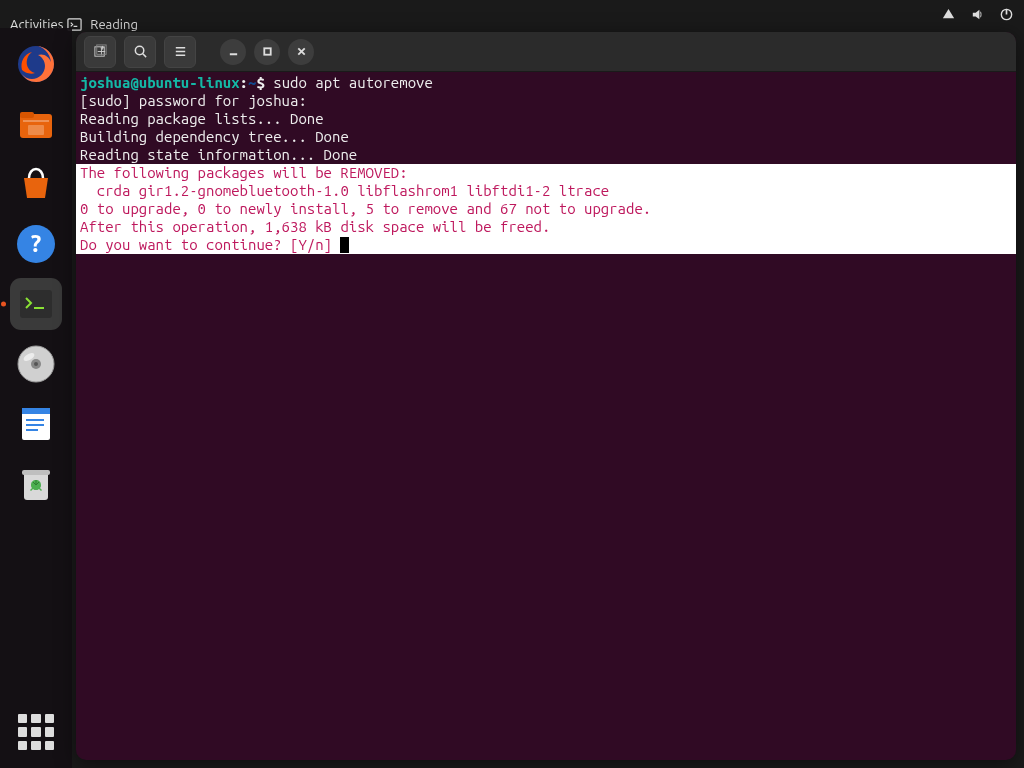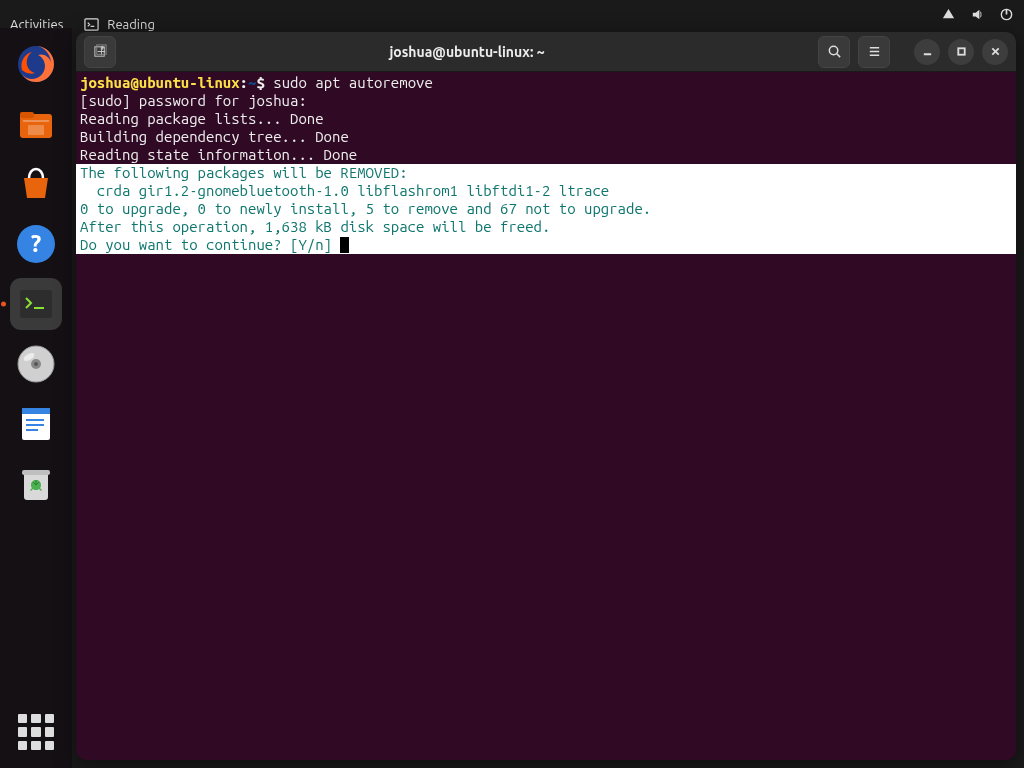--- a/index.html
+++ b/index.html
@@ -4,21 +4,21 @@
 <style>
   * { margin: 0; padding: 0; box-sizing: border-box; }
   html, body { width: 1024px; height: 768px; overflow: hidden; font-family: Ubuntu, sans-serif; background: #1a1a1a; }
   
   
   .topbar {
     height: 28px; background: #1a1a1a; color: #ddd;
     display: flex; align-items: center; font-size: 13px;
     padding: 0 10px; justify-content: space-between;
   }
-  .topbar-left { display: flex; align-items: center; gap: 21px; margin-top: 20px; }
+  .topbar-left { display: flex; align-items: center; gap: 4px; margin-top: 20px; }
   .topbar-app { display: flex; align-items: center; gap: 8px; }
   .topbar-center { position: absolute; left: 50%; transform: translateX(-50%); display: flex; gap: 10px; margin-top: 44px; }
   .topbar-right { display: flex; align-items: center; gap: 14px; }
   .topbar svg { width: 15px; height: 15px; fill: #ddd; }
   
   
   .dock {
     position: absolute; left: 0; top: 28px; bottom: 0; width: 72px;
     background: rgba(20,15,20,0.92);
     display: flex; flex-direction: column; align-items: center;
@@ -65,24 +65,24 @@
   }
   .win-ctrl svg { width: 11px; height: 11px; stroke: #ddd; fill: none; stroke-width: 2; }
   
   .terminal-body {
     flex: 1; padding: 2px 0 0 0;
     font-family: "Ubuntu Mono", "DejaVu Sans Mono", monospace;
     font-size: 15px; line-height: 18px; color: #eee;
     white-space: pre;
   }
   .term-line { padding: 0 4px; }
-  .prompt-user { color: #fde047; font-weight: bold; }
+  .prompt-user { color: #14b8a6; font-weight: bold; }
   .prompt-colon { color: #eee; font-weight: bold; }
   .prompt-path { color: #12488b; font-weight: bold; }
-  .highlighted { background: #fff; color: #0f766e; display: block; padding: 0 4px; }
+  .highlighted { background: #fff; color: #be185d; display: block; padding: 0 4px; }
   .cursor {
     display: inline-block; width: 9px; height: 16px; background: #000; vertical-align: text-bottom;
   }
 </style>
 </head>
 <body>
 
 <div class="topbar">
   <div class="topbar-left">
     <span>Activities</span>
@@ -191,21 +191,20 @@
   <div class="titlebar">
     <div class="tb-btn">
       <svg viewBox="0 0 16 16">
           <rect x="2" y="3" width="10" height="10" fill="none" stroke="#ccc"></rect>
           <line x1="9" y1="4" x2="9" y2="12" stroke="#ccc"></line>
           <line x1="5" y1="8" x2="13" y2="8" stroke="#ccc"></line>
           <rect x="4" y="1" width="10" height="10" fill="none" stroke="#888" stroke-dasharray="0"></rect>
           <path d="M10 2v4M8 4h4" stroke="#ccc"></path>
         </svg>
     </div>
-    <div class="tb-title">joshua@ubuntu-linux: ~</div>
     <div class="tb-btn">
       <svg viewBox="0 0 16 16">
           <circle cx="7" cy="7" r="4.5" fill="none" stroke="#ddd" stroke-width="1.6"></circle>
           <line x1="10.5" y1="10.5" x2="14" y2="14" stroke="#ddd" stroke-width="1.6"></line>
         </svg>
     </div>
     <div class="tb-btn">
       <svg viewBox="0 0 16 16">
           <line x1="3" y1="4" x2="13" y2="4" stroke="#ddd" stroke-width="1.6"></line>
           <line x1="3" y1="8" x2="13" y2="8" stroke="#ddd" stroke-width="1.6"></line>

